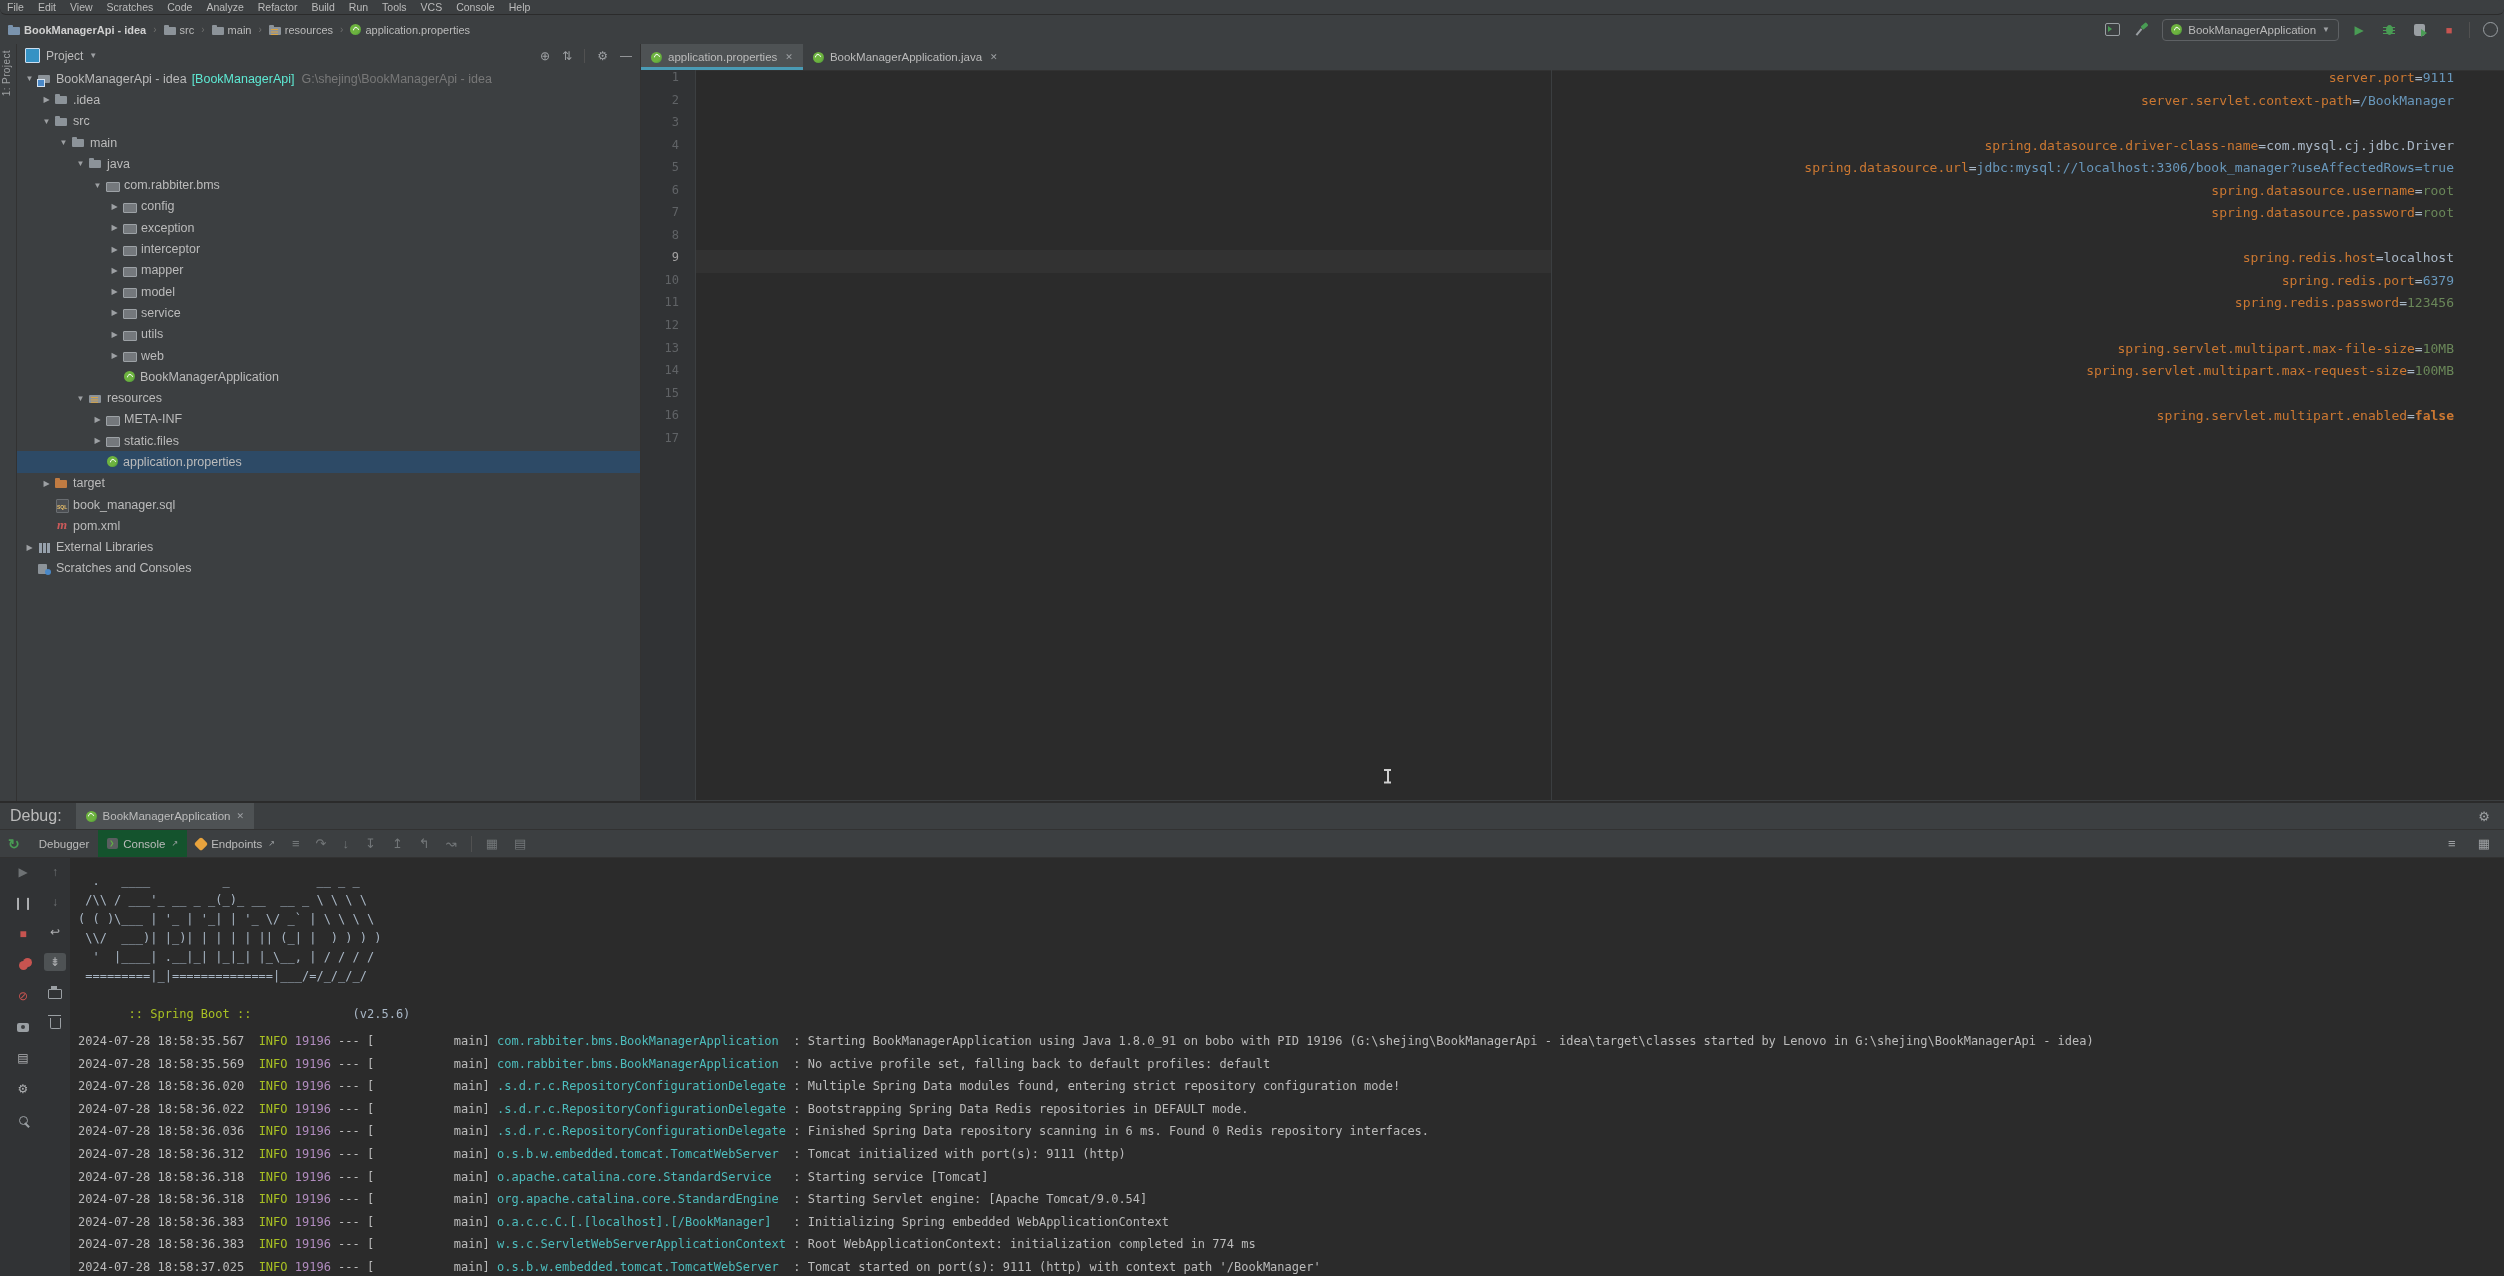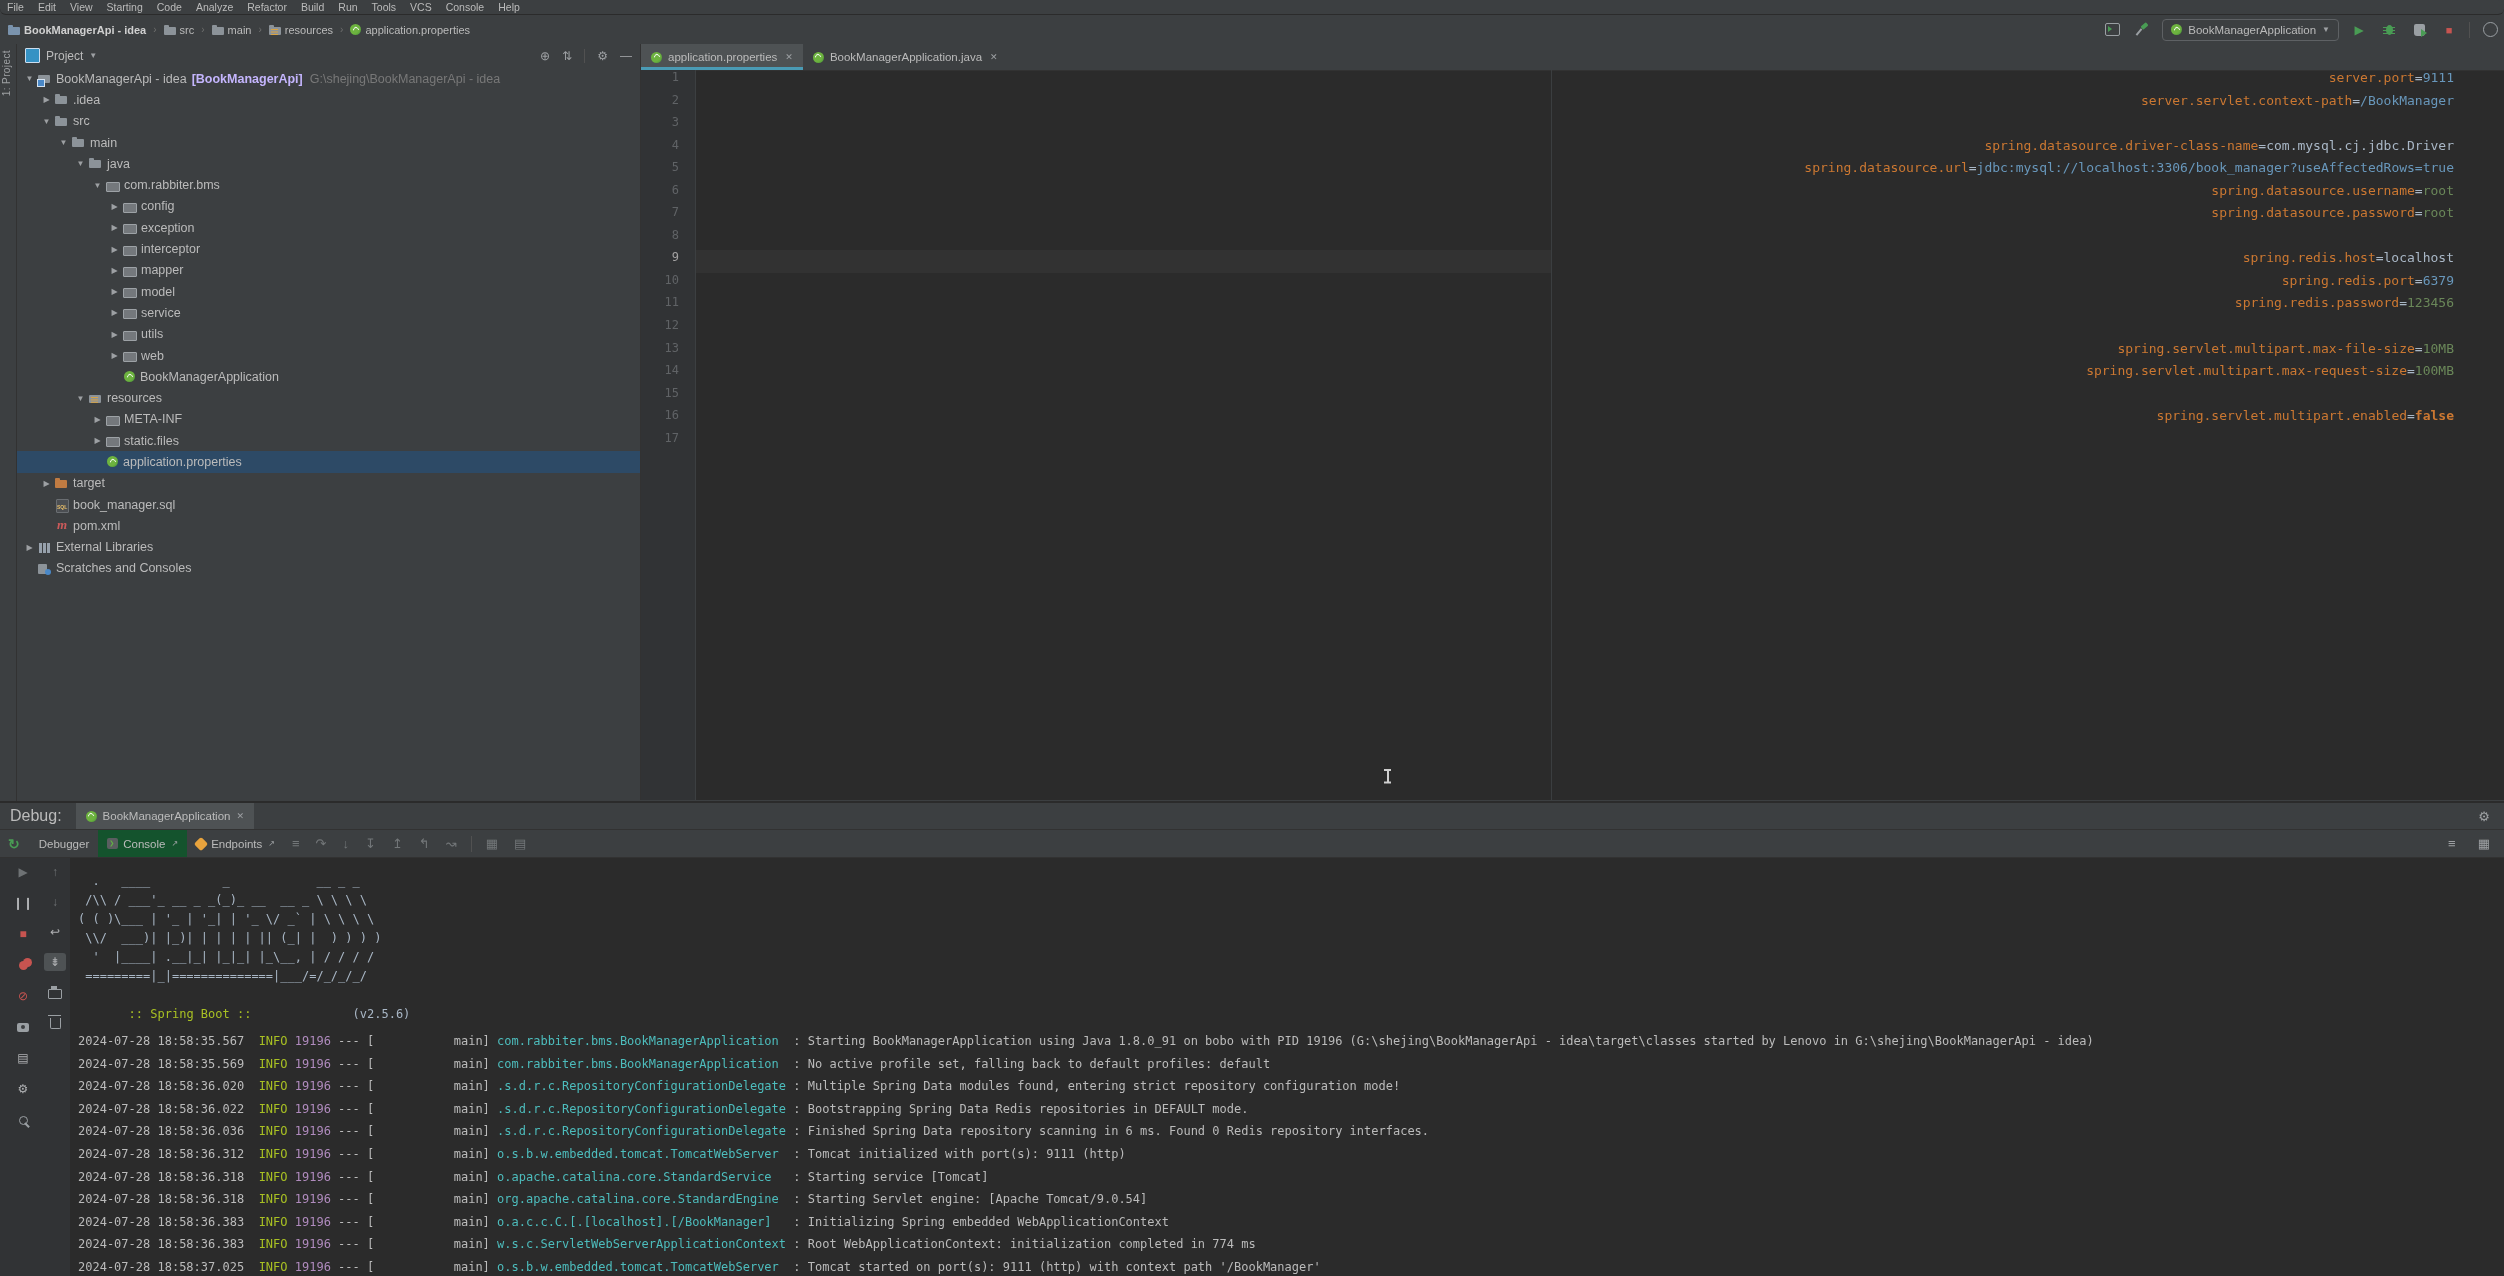--- a/index.html
+++ b/index.html
@@ -73,21 +73,21 @@
   .tico.proj::before{content:"";position:absolute;left:1px;top:3px;width:12px;height:8px;background:#8C9399;border-radius:1px;}
   .tico.proj::after{content:"";position:absolute;left:0px;top:7px;width:6px;height:6px;background:#4A88C7;border:1px solid #D5E2EF;}
   .tico.spring{width:11px;height:11px;border-radius:50%;background:radial-gradient(circle at 35% 35%, #6DB33F 0 55%, #3D8B37 100%);margin-left:3px;}
   .tico.spring::after{content:"";position:absolute;inset:2.5px;border:1.4px solid #EAF4E6;border-radius:50%;border-right-color:transparent;border-bottom-color:transparent;transform:rotate(40deg);}
   .tico.sql::before{content:"";position:absolute;left:2px;top:1px;width:11px;height:12px;background:#4B4E52;border:1px solid #6A6E72;border-radius:1px;}
   .tico.sql::after{content:"SQL";position:absolute;left:3px;top:6px;font:bold 5px "Liberation Sans",sans-serif;color:#E8BF6A;}
   .tico.mvn::after{content:"m";position:absolute;left:3px;top:-2px;font:italic bold 13px "Liberation Serif",serif;color:#CB5A5A;}
   .tico.lib::before{content:"";position:absolute;left:2px;top:2px;width:2.5px;height:10px;background:#97A1AC;box-shadow:4px 0 0 #97A1AC,8px 0 0 #97A1AC;}
   .tico.scratch::before{content:"";position:absolute;left:1px;top:2px;width:9px;height:10px;background:#8C9399;border-radius:1px;}
   .tico.scratch::after{content:"";position:absolute;right:0px;bottom:0px;width:6px;height:6px;border-radius:50%;background:#4A88C7;}
-  .troot-bold{font-weight:bold;color:#c4b5fd;margin-left:5px;}
+  .troot-bold{font-weight:normal;color:#5eead4;margin-left:5px;}
   .thint{color:#787878;margin-left:7px;}
   
   #editor{left:641px;top:44px;width:1863px;height:756px;background:#2B2B2B;}
   #tabbar{position:absolute;left:0;top:0;width:100%;height:26px;background:#3C3F41;border-bottom:1px solid #323232;display:flex;}
   .etab{display:flex;align-items:center;gap:6px;padding:0 10px;font-size:11.5px;color:#BBBBBB;position:relative;}
   .etab.active{background:#4E5254;box-shadow:inset 0 -3px 0 #4A9BB5;}
   .etab .close{color:#9DA0A3;font-size:9px;margin-left:2px;}
   #gutter{position:absolute;left:0;top:26px;width:54px;height:730px;background:#313335;border-right:1px solid #3C3F41;}
   .lnum{height:22.55px;line-height:22.55px;text-align:right;padding-right:16px;font:12px "DejaVu Sans Mono",monospace;color:#606366;}
   .lnum.cur{color:#A4A3A3;}
@@ -151,21 +151,21 @@
   .lg-logger{color:#4DBDBD;}
   .lg-msg{color:#BBBBBB;}
 </style>
 </head>
 <body>
 
 <div id="menubar" class="abs">
     <span class="menu-item">File</span>
     <span class="menu-item">Edit</span>
     <span class="menu-item">View</span>
-    <span class="menu-item">Starting</span>
+    <span class="menu-item">Scratches</span>
     <span class="menu-item">Code</span>
     <span class="menu-item">Analyze</span>
     <span class="menu-item">Refactor</span>
     <span class="menu-item">Build</span>
     <span class="menu-item">Run</span>
     <span class="menu-item">Tools</span>
     <span class="menu-item">VCS</span>
     <span class="menu-item">Console</span>
     <span class="menu-item">Help</span>
   </div>

